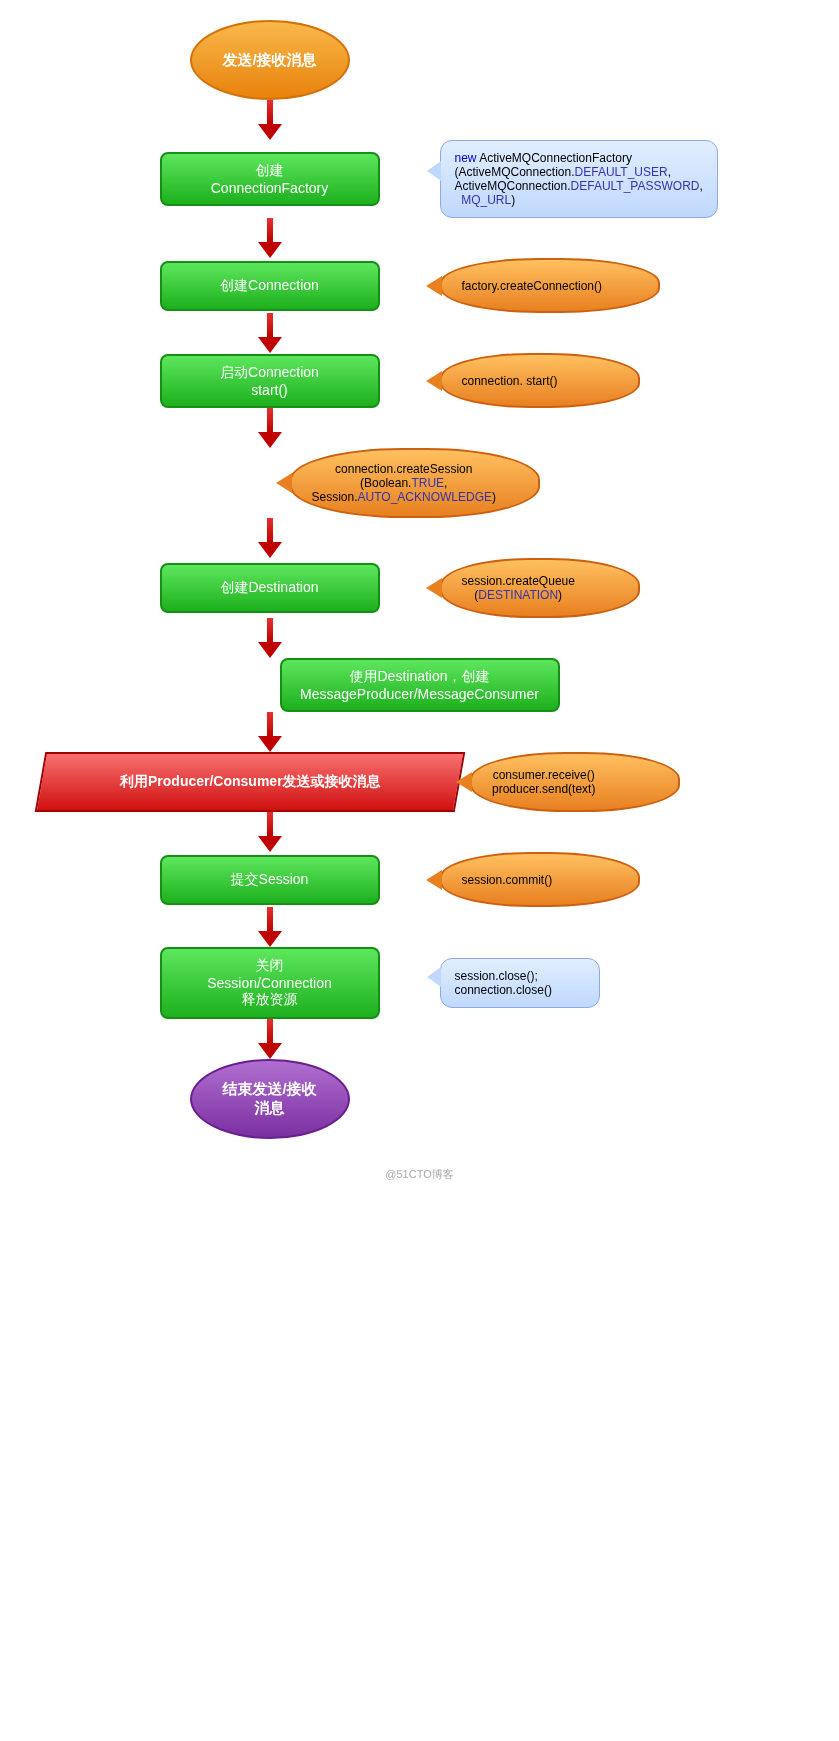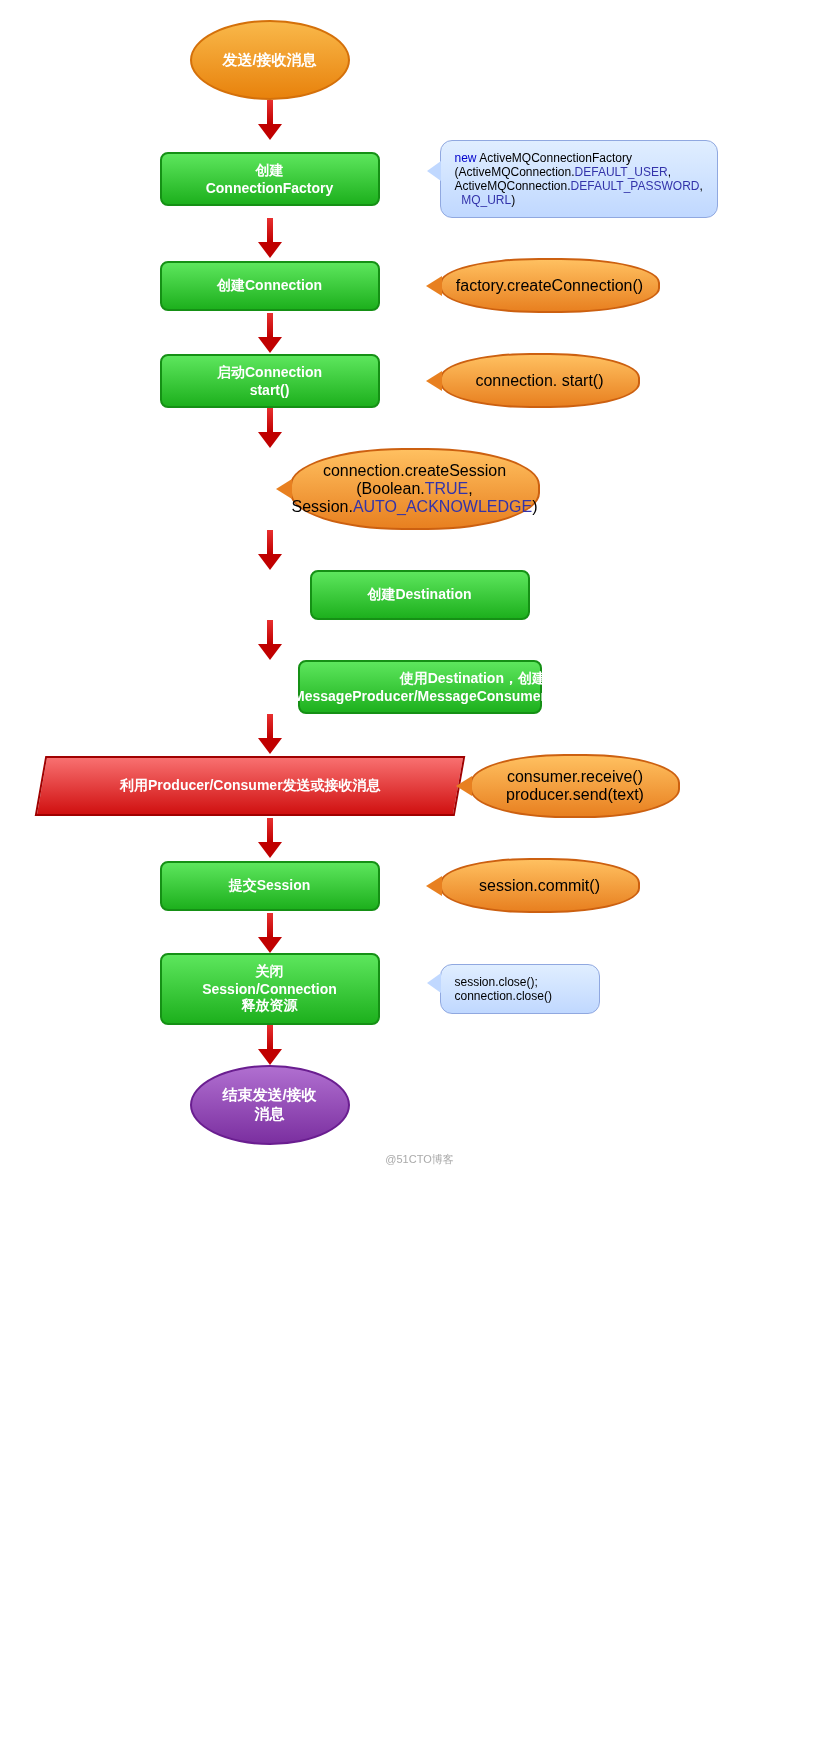--- a/index.html
+++ b/index.html
@@ -55,32 +55,31 @@
     .green-rect {
       background: linear-gradient(180deg, #5de65d 0%, #1db01d 100%);
       border: 2px solid #159015;
       border-radius: 8px;
       display: flex;
       align-items: center;
       justify-content: center;
       text-align: center;
       color: #fff;
       font-size: 14px;
-      font-weight: bold;
+      font-weight: normal;
       padding: 8px 24px;
       min-height: 50px;
     }
 
     .green-rect-small {
       width: 220px;
     }
 
     .green-rect-large {
-      width: 244px;
-      text-align: right;
+      width: 280px;
     }
 
     
     .red-parallelogram {
       background: linear-gradient(180deg, #f87070 0%, #d01010 100%);
       border: 2px solid #a00000;
       transform: skewX(-10deg);
       display: flex;
       align-items: center;
       justify-content: center;
@@ -147,23 +146,22 @@
       align-items: center;
     }
 
     
     .callout-oval {
       background: linear-gradient(180deg, #ffc060 0%, #e88020 100%);
       border: 2px solid #cc6010;
       border-radius: 45%;
       display: flex;
       align-items: center;
-      justify-content: center;
       text-align: center;
-      font-size: 16px;
+      font-size: 12px;
       color: #000;
       padding: 12px 20px;
       position: relative;
     }
 
     .callout-oval::before {
       content: '';
       position: absolute;
       left: -16px;
       top: 50%;
@@ -326,20 +324,28 @@
     </div>
     <div class="callout-area"></div>
   </div>
 
   <div class="flow-row">
     <div class="node-area">
       <div class="green-rect green-rect-small">
         <span>创建Destination</span>
       </div>
     </div>
+    <div class="callout-area">
+      <div class="callout-oval callout-oval-tall" style="width:200px;">
+        <span>
+          session.createQueue<br>
+          (<span class="keyword-italic-blue">DESTINATION</span>)
+        </span>
+      </div>
+    </div>
   </div>
 
   <div class="flow-row">
     <div class="node-area">
       <div class="arrow-segment">
         <div class="arrow-shaft" style="height:28px;"></div>
         <div class="arrow-head"></div>
       </div>
     </div>
     <div class="callout-area"></div>
@@ -437,17 +443,17 @@
 
   <div class="flow-row">
     <div class="node-area">
       <div class="oval oval-purple">
         <span>结束发送/接收<br>消息</span>
       </div>
     </div>
     <div class="callout-area"></div>
   </div>
 
-  <div style="margin-top:7px; font-size:11px; color:#aaa;">
+  <div style="margin-top:28px; font-size:11px; color:#aaa;">
     @51CTO博客
   </div>
 
 </div>
 
 </body></html>

